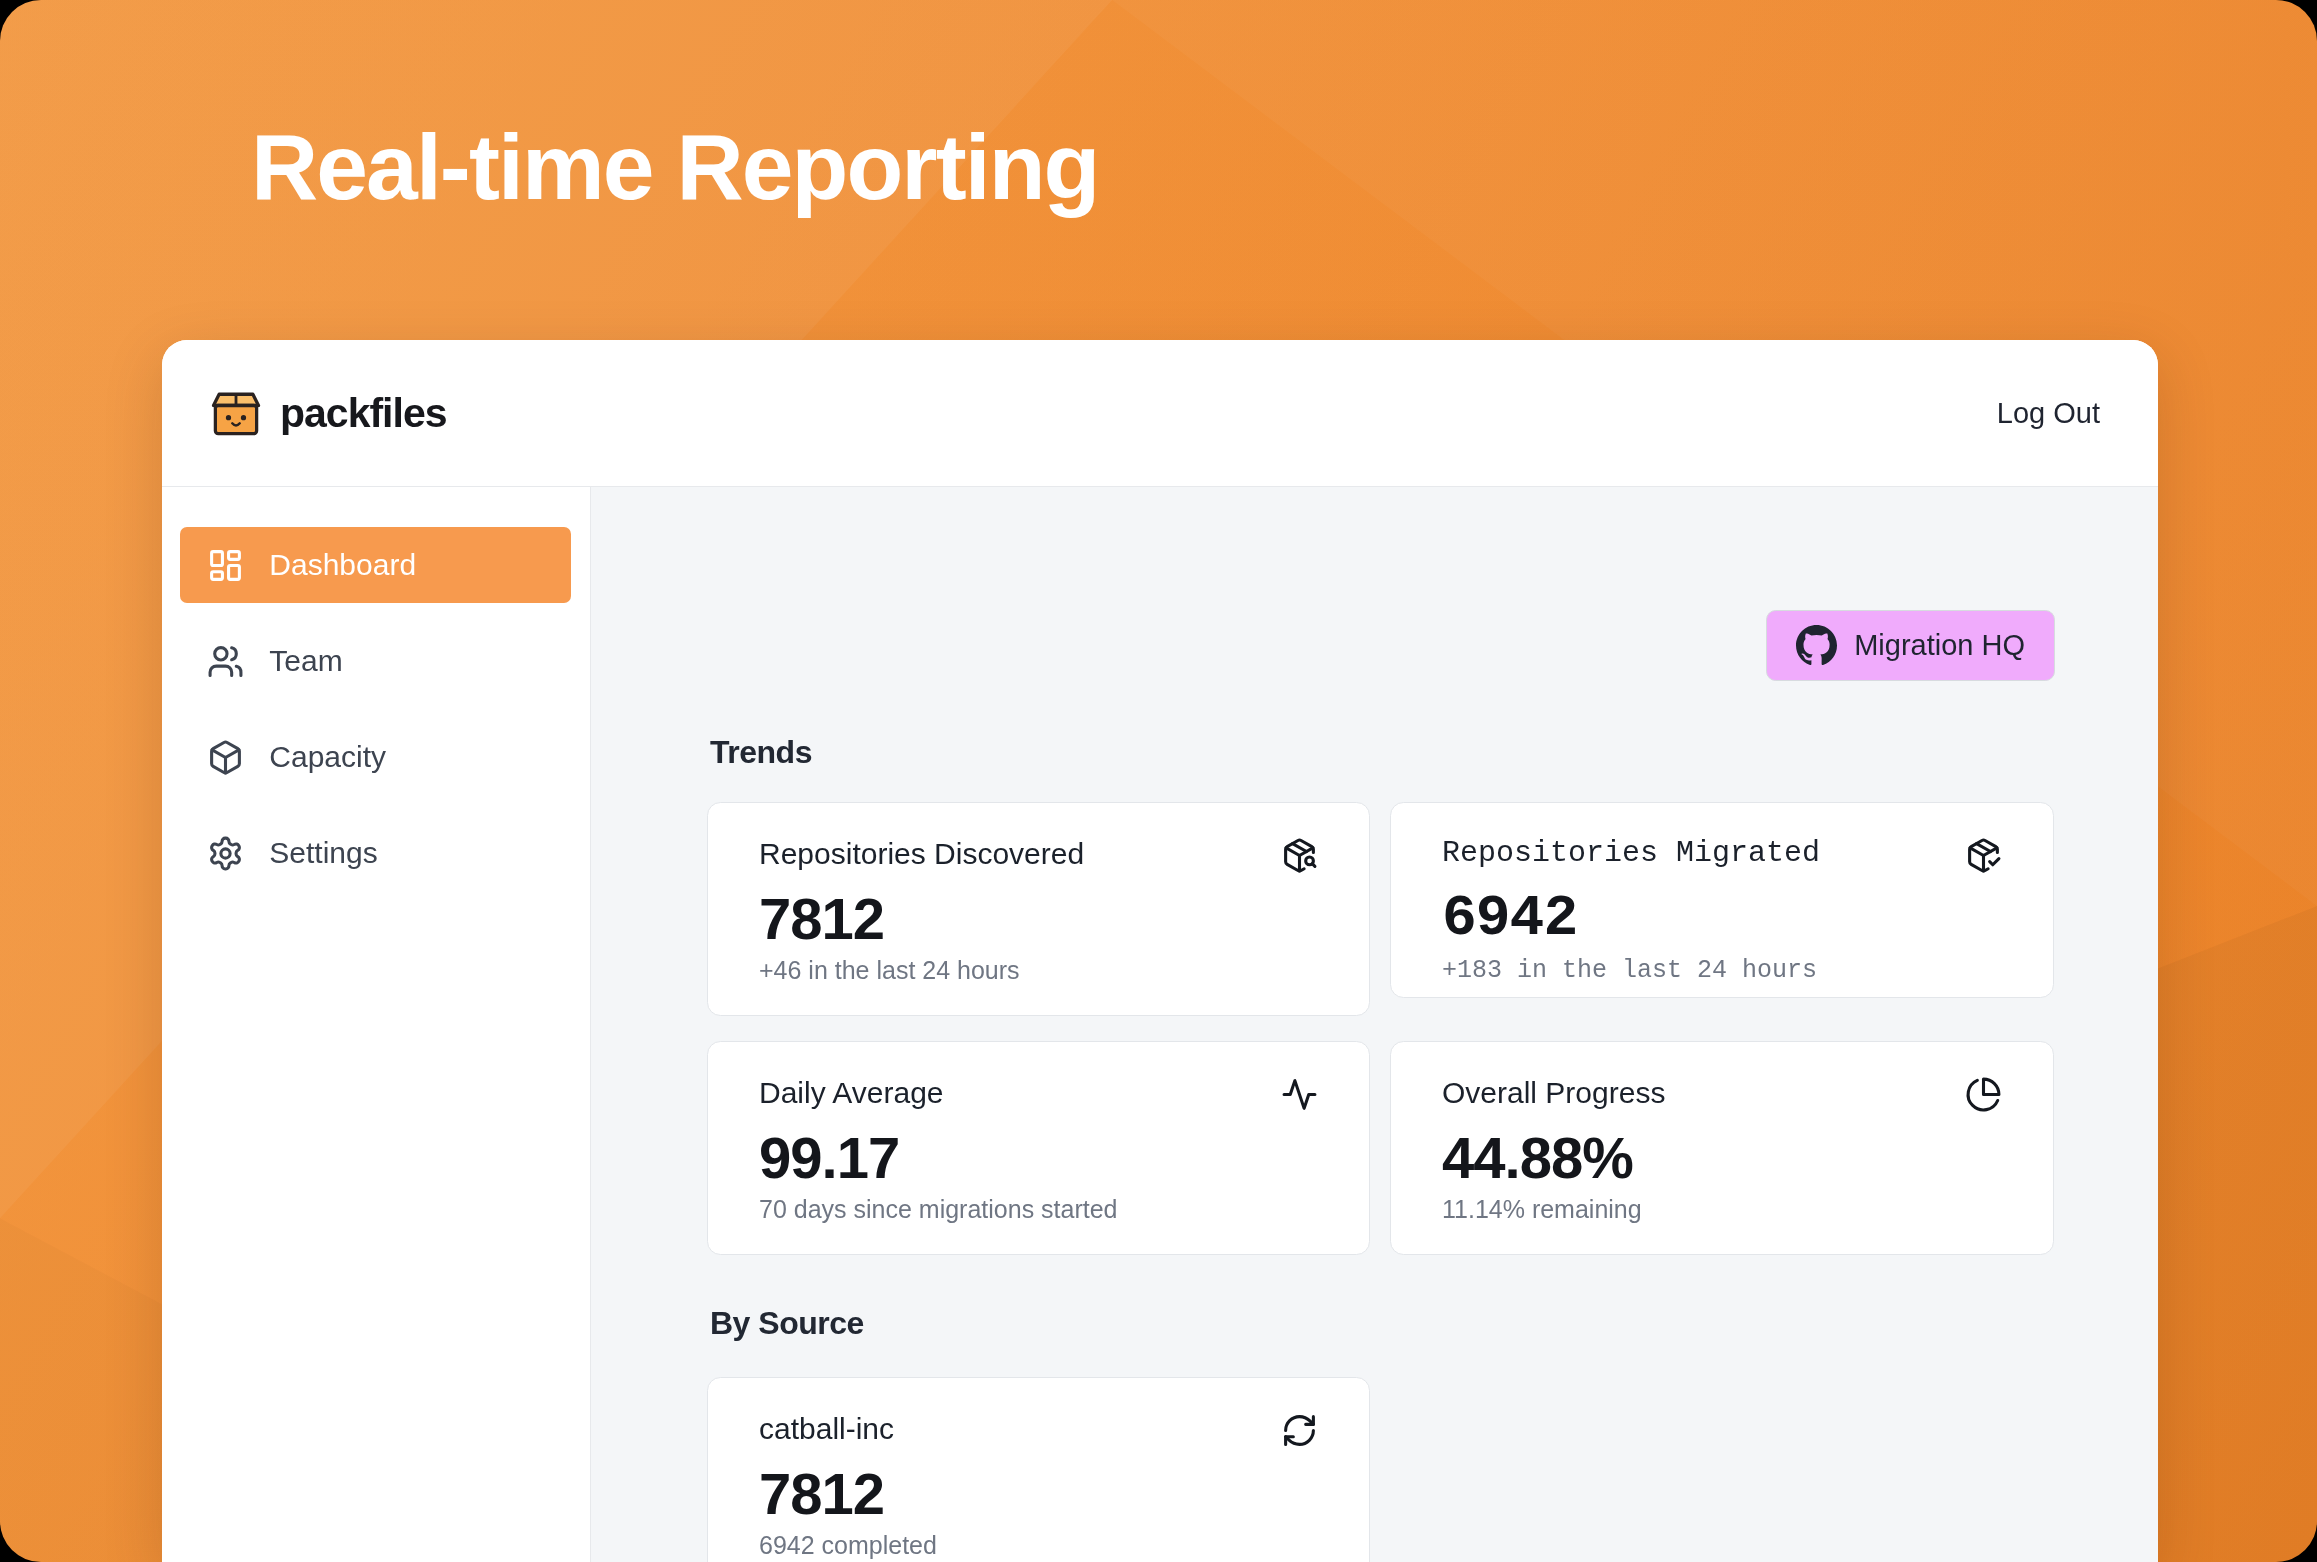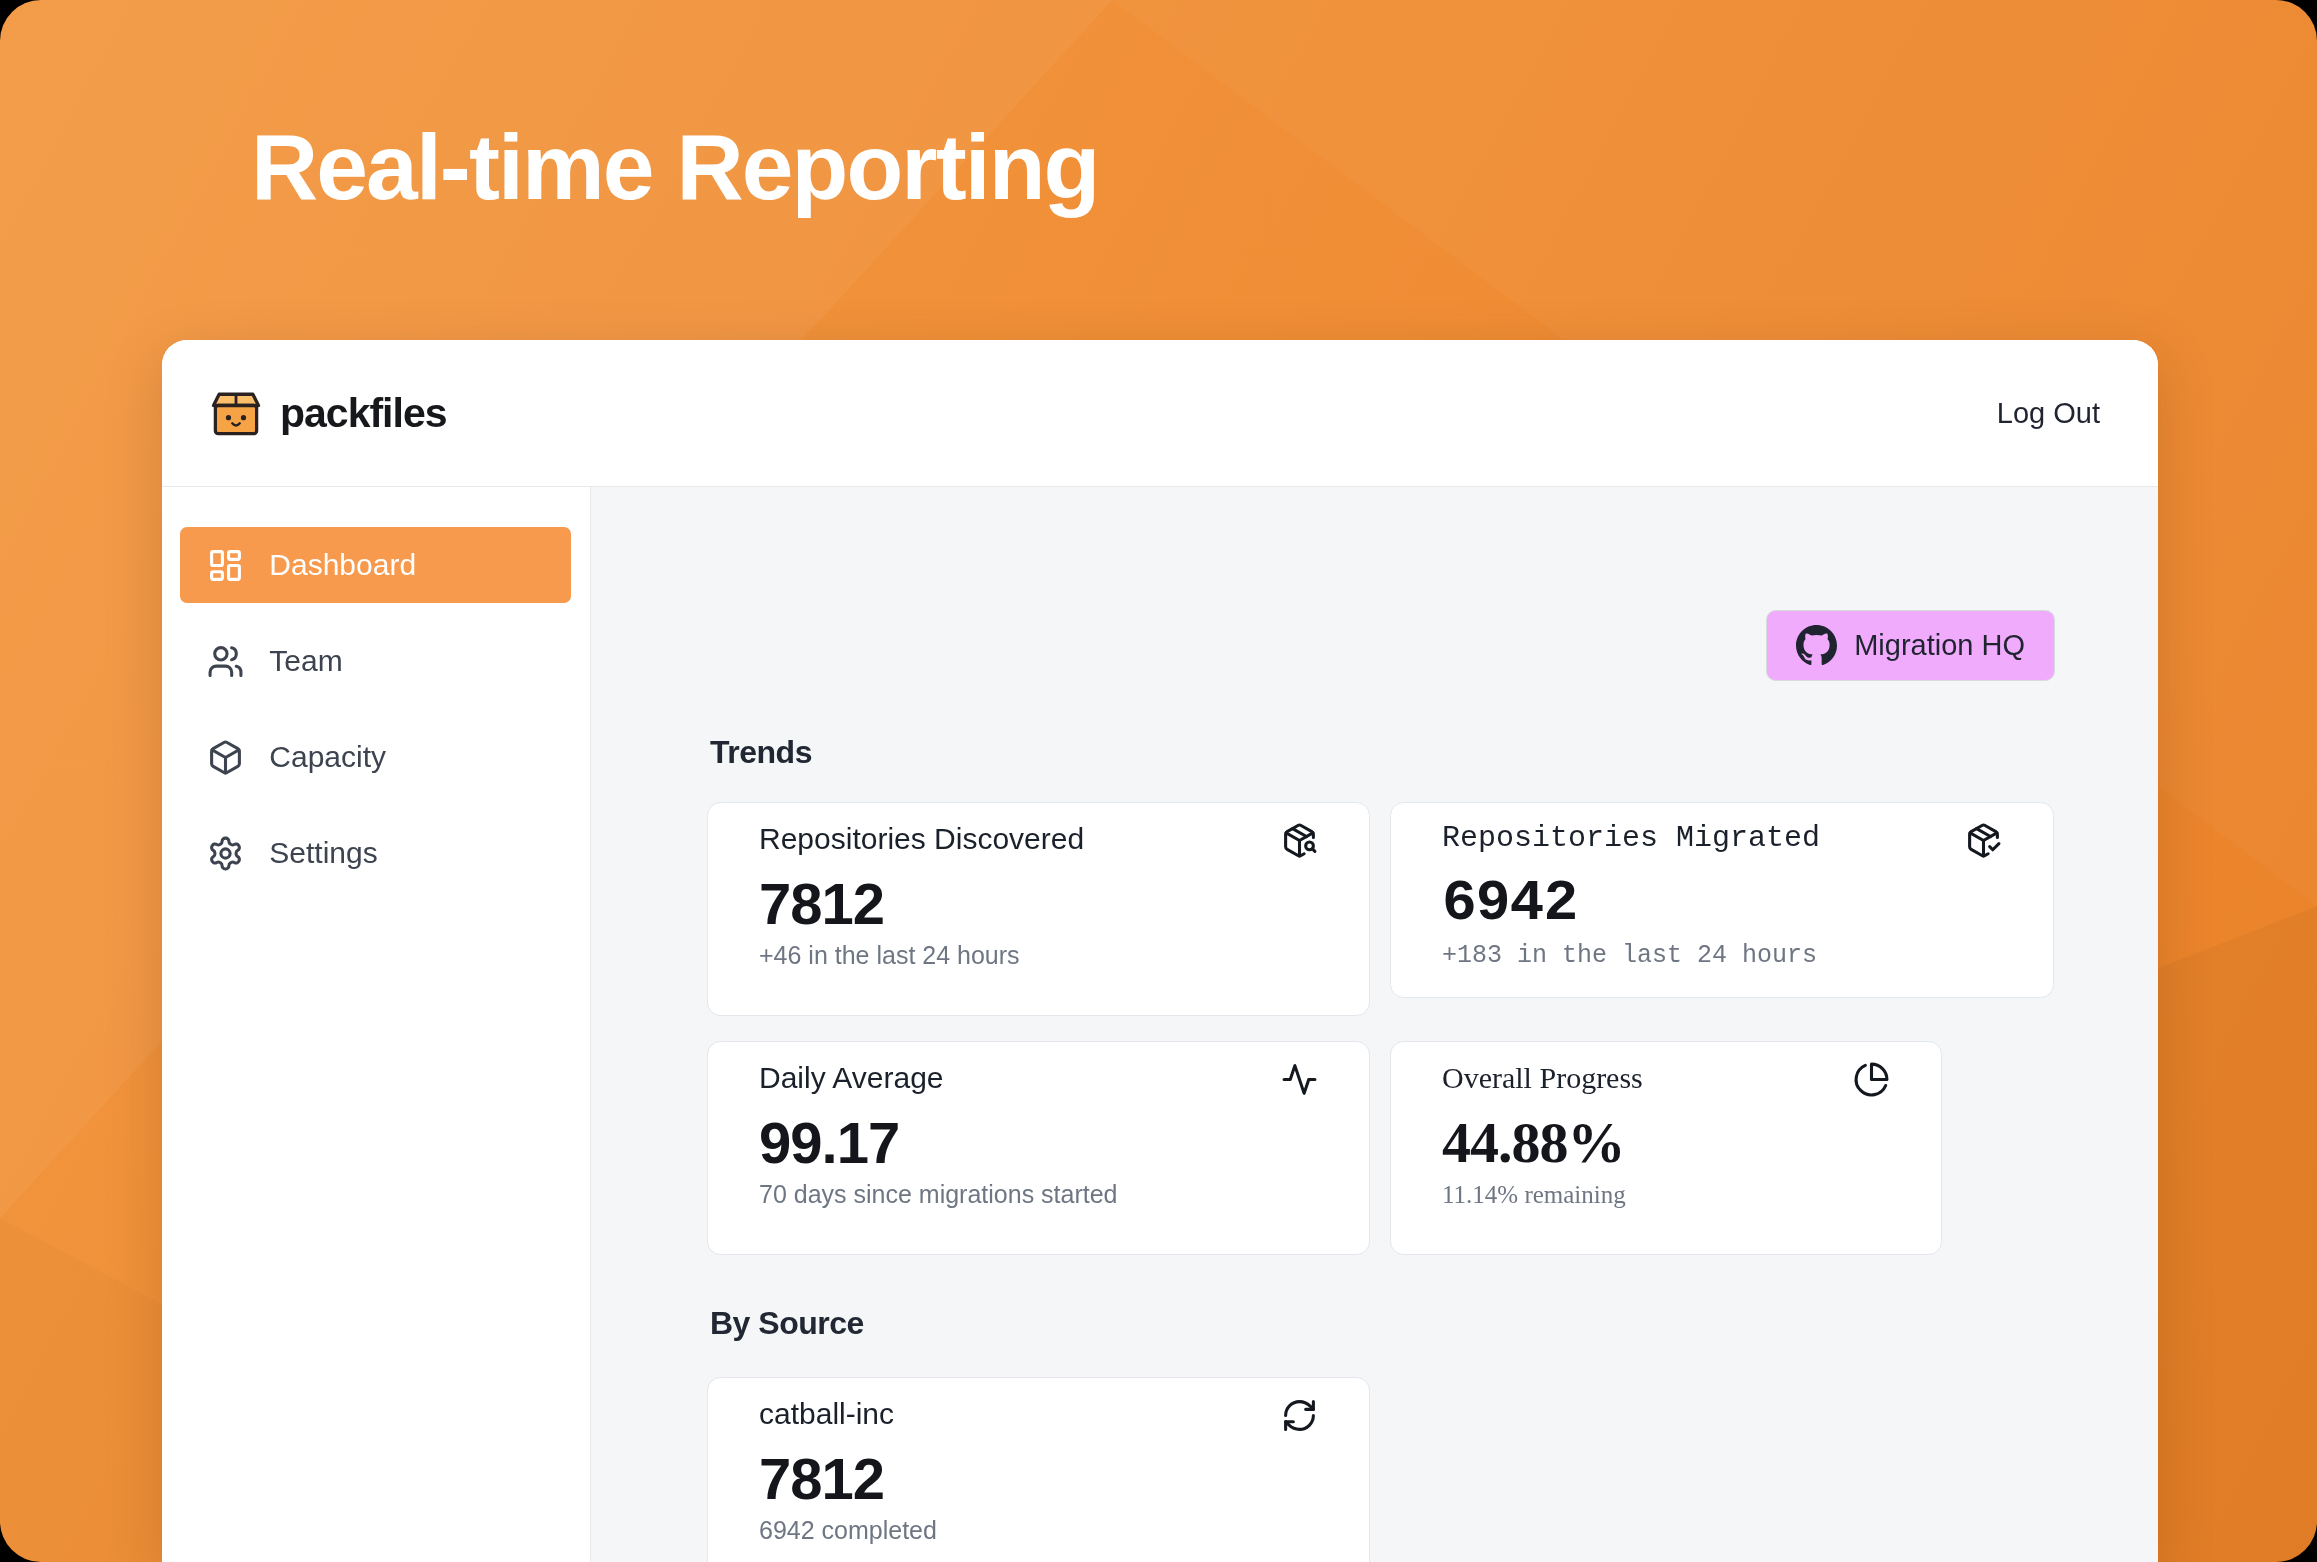--- a/index.html
+++ b/index.html
@@ -97,26 +97,26 @@
     letter-spacing: -0.5px;
   }
   .heading-trends { top: 247px; }
   .heading-by-source { top: 818px; }
 
   .card {
     position: absolute;
     background: #ffffff;
     border: 1px solid #e3e6ea;
     border-radius: 13.5px;
-    padding: 17px 51px;
+    padding: 32px 51px;
   }
   .card-1 { left: 116px; top: 315px; width: 663px; height: 214px; }
   .card-2 { left: 799px; top: 315px; width: 664px; height: 196px; font-family: Liberation Mono, monospace; }
   .card-3 { left: 116px; top: 554px; width: 663px; height: 214px; }
-  .card-4 { left: 799px; top: 554px; width: 552px; height: 214px; font-family: Liberation Serif, serif; }
+  .card-4 { left: 799px; top: 554px; width: 664px; height: 214px; }
   .card-source { left: 116px; top: 890px; width: 663px; height: 309px; }
 
   .card-top { display: flex; align-items: flex-start; justify-content: space-between; }
   .card-title { font-size: 30px; font-weight: 500; color: #1b212b; line-height: 37px; }
   .card-icon { width: 37px; height: 37px; color: #14181f; margin-top: 1.9px; }
   .card-value {
     margin-top: 13.5px;
     font-size: 58px; font-weight: 700; color: #14161b;
     line-height: 64px; letter-spacing: -1px;
   }

